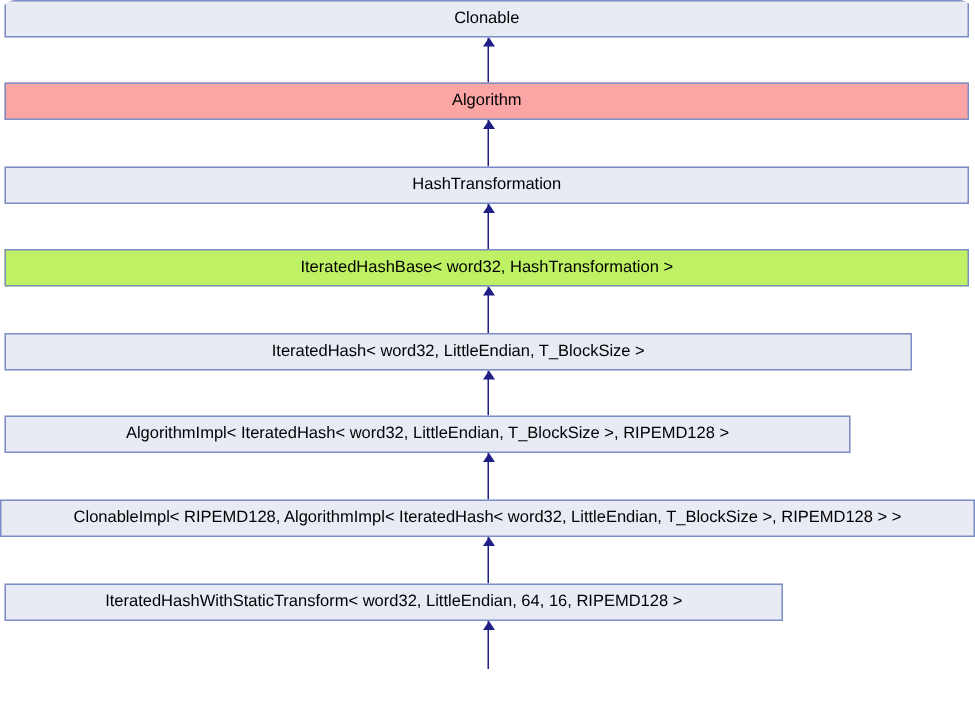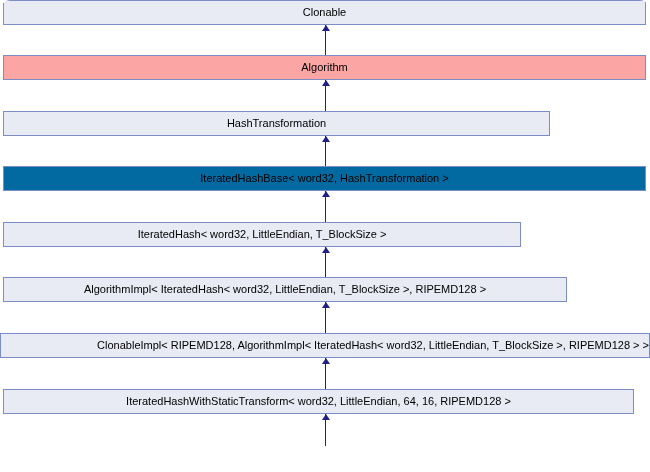--- a/index.html
+++ b/index.html
@@ -70,31 +70,31 @@
     <div class="connector" style="left: 325px; top: 358px; height: 31px; background: rgb(31, 31, 134);"></div>
     <div class="arrowhead" style="left: 322px; top: 358px; border-bottom-color: rgb(31, 31, 134);"></div>
     <div class="connector" style="left: 325px; top: 414px; height: 32px; background: rgb(31, 31, 134);"></div>
     <div class="arrowhead" style="left: 322px; top: 414px; border-bottom-color: rgb(31, 31, 134);"></div>
     <div class="node" style="left: 3px; top: 0px; width: 643px; height: 25px; background: rgb(232, 234, 244); border-color: rgb(124, 140, 196);">
       <span class="label">Clonable</span>
     </div>
     <div class="node" style="left: 3px; top: 55px; width: 643px; height: 25px; background: #fca5a5; border-color: rgb(124, 140, 196);">
       <span class="label">Algorithm</span>
     </div>
-    <div class="node" style="left: 3px; top: 111px; width: 547px; height: 25px; background: rgb(232, 234, 244); border-color: rgb(124, 140, 196); align-items: center;">
+    <div class="node" style="left: 3px; top: 111px; width: 643px; height: 25px; background: rgb(232, 234, 244); border-color: rgb(124, 140, 196); align-items: center;">
       <span class="label">HashTransformation</span>
     </div>
-    <div class="node" style="left: 3px; top: 166px; width: 643px; height: 25px; background: #0369a1; border-color: rgb(124, 140, 196);">
+    <div class="node" style="left: 3px; top: 166px; width: 643px; height: 25px; background: #bef264; border-color: rgb(124, 140, 196);">
       <span class="label">IteratedHashBase&lt; word32, HashTransformation &gt;</span>
     </div>
-    <div class="node" style="left: 3px; top: 222px; width: 518px; height: 25px; background: rgb(232, 234, 244); border-color: rgb(124, 140, 196);">
+    <div class="node" style="left: 3px; top: 222px; width: 605px; height: 25px; background: rgb(232, 234, 244); border-color: rgb(124, 140, 196);">
       <span class="label">IteratedHash&lt; word32, LittleEndian, T_BlockSize &gt;</span>
     </div>
     <div class="node" style="left: 3px; top: 277px; width: 564px; height: 25px; background: rgb(232, 234, 244); border-color: rgb(124, 140, 196);">
       <span class="label">AlgorithmImpl&lt; IteratedHash&lt; word32, LittleEndian, T_BlockSize &gt;, RIPEMD128 &gt;</span>
     </div>
-    <div class="node" style="left: 0px; top: 333px; width: 650px; height: 25px; background: rgb(232, 234, 244); border-color: rgb(124, 140, 196); justify-content: flex-end;">
+    <div class="node" style="left: 0px; top: 333px; width: 650px; height: 25px; background: rgb(232, 234, 244); border-color: rgb(124, 140, 196);">
       <span class="label">ClonableImpl&lt; RIPEMD128, AlgorithmImpl&lt; IteratedHash&lt; word32, LittleEndian, T_BlockSize &gt;, RIPEMD128 &gt; &gt;</span>
     </div>
-    <div class="node" style="left: 3px; top: 389px; width: 631px; height: 25px; background: rgb(232, 234, 244); border-color: rgb(124, 140, 196);">
+    <div class="node" style="left: 3px; top: 389px; width: 519px; height: 25px; background: rgb(232, 234, 244); border-color: rgb(124, 140, 196);">
       <span class="label">IteratedHashWithStaticTransform&lt; word32, LittleEndian, 64, 16, RIPEMD128 &gt;</span>
     </div>
   </div>
 
 </body></html>

